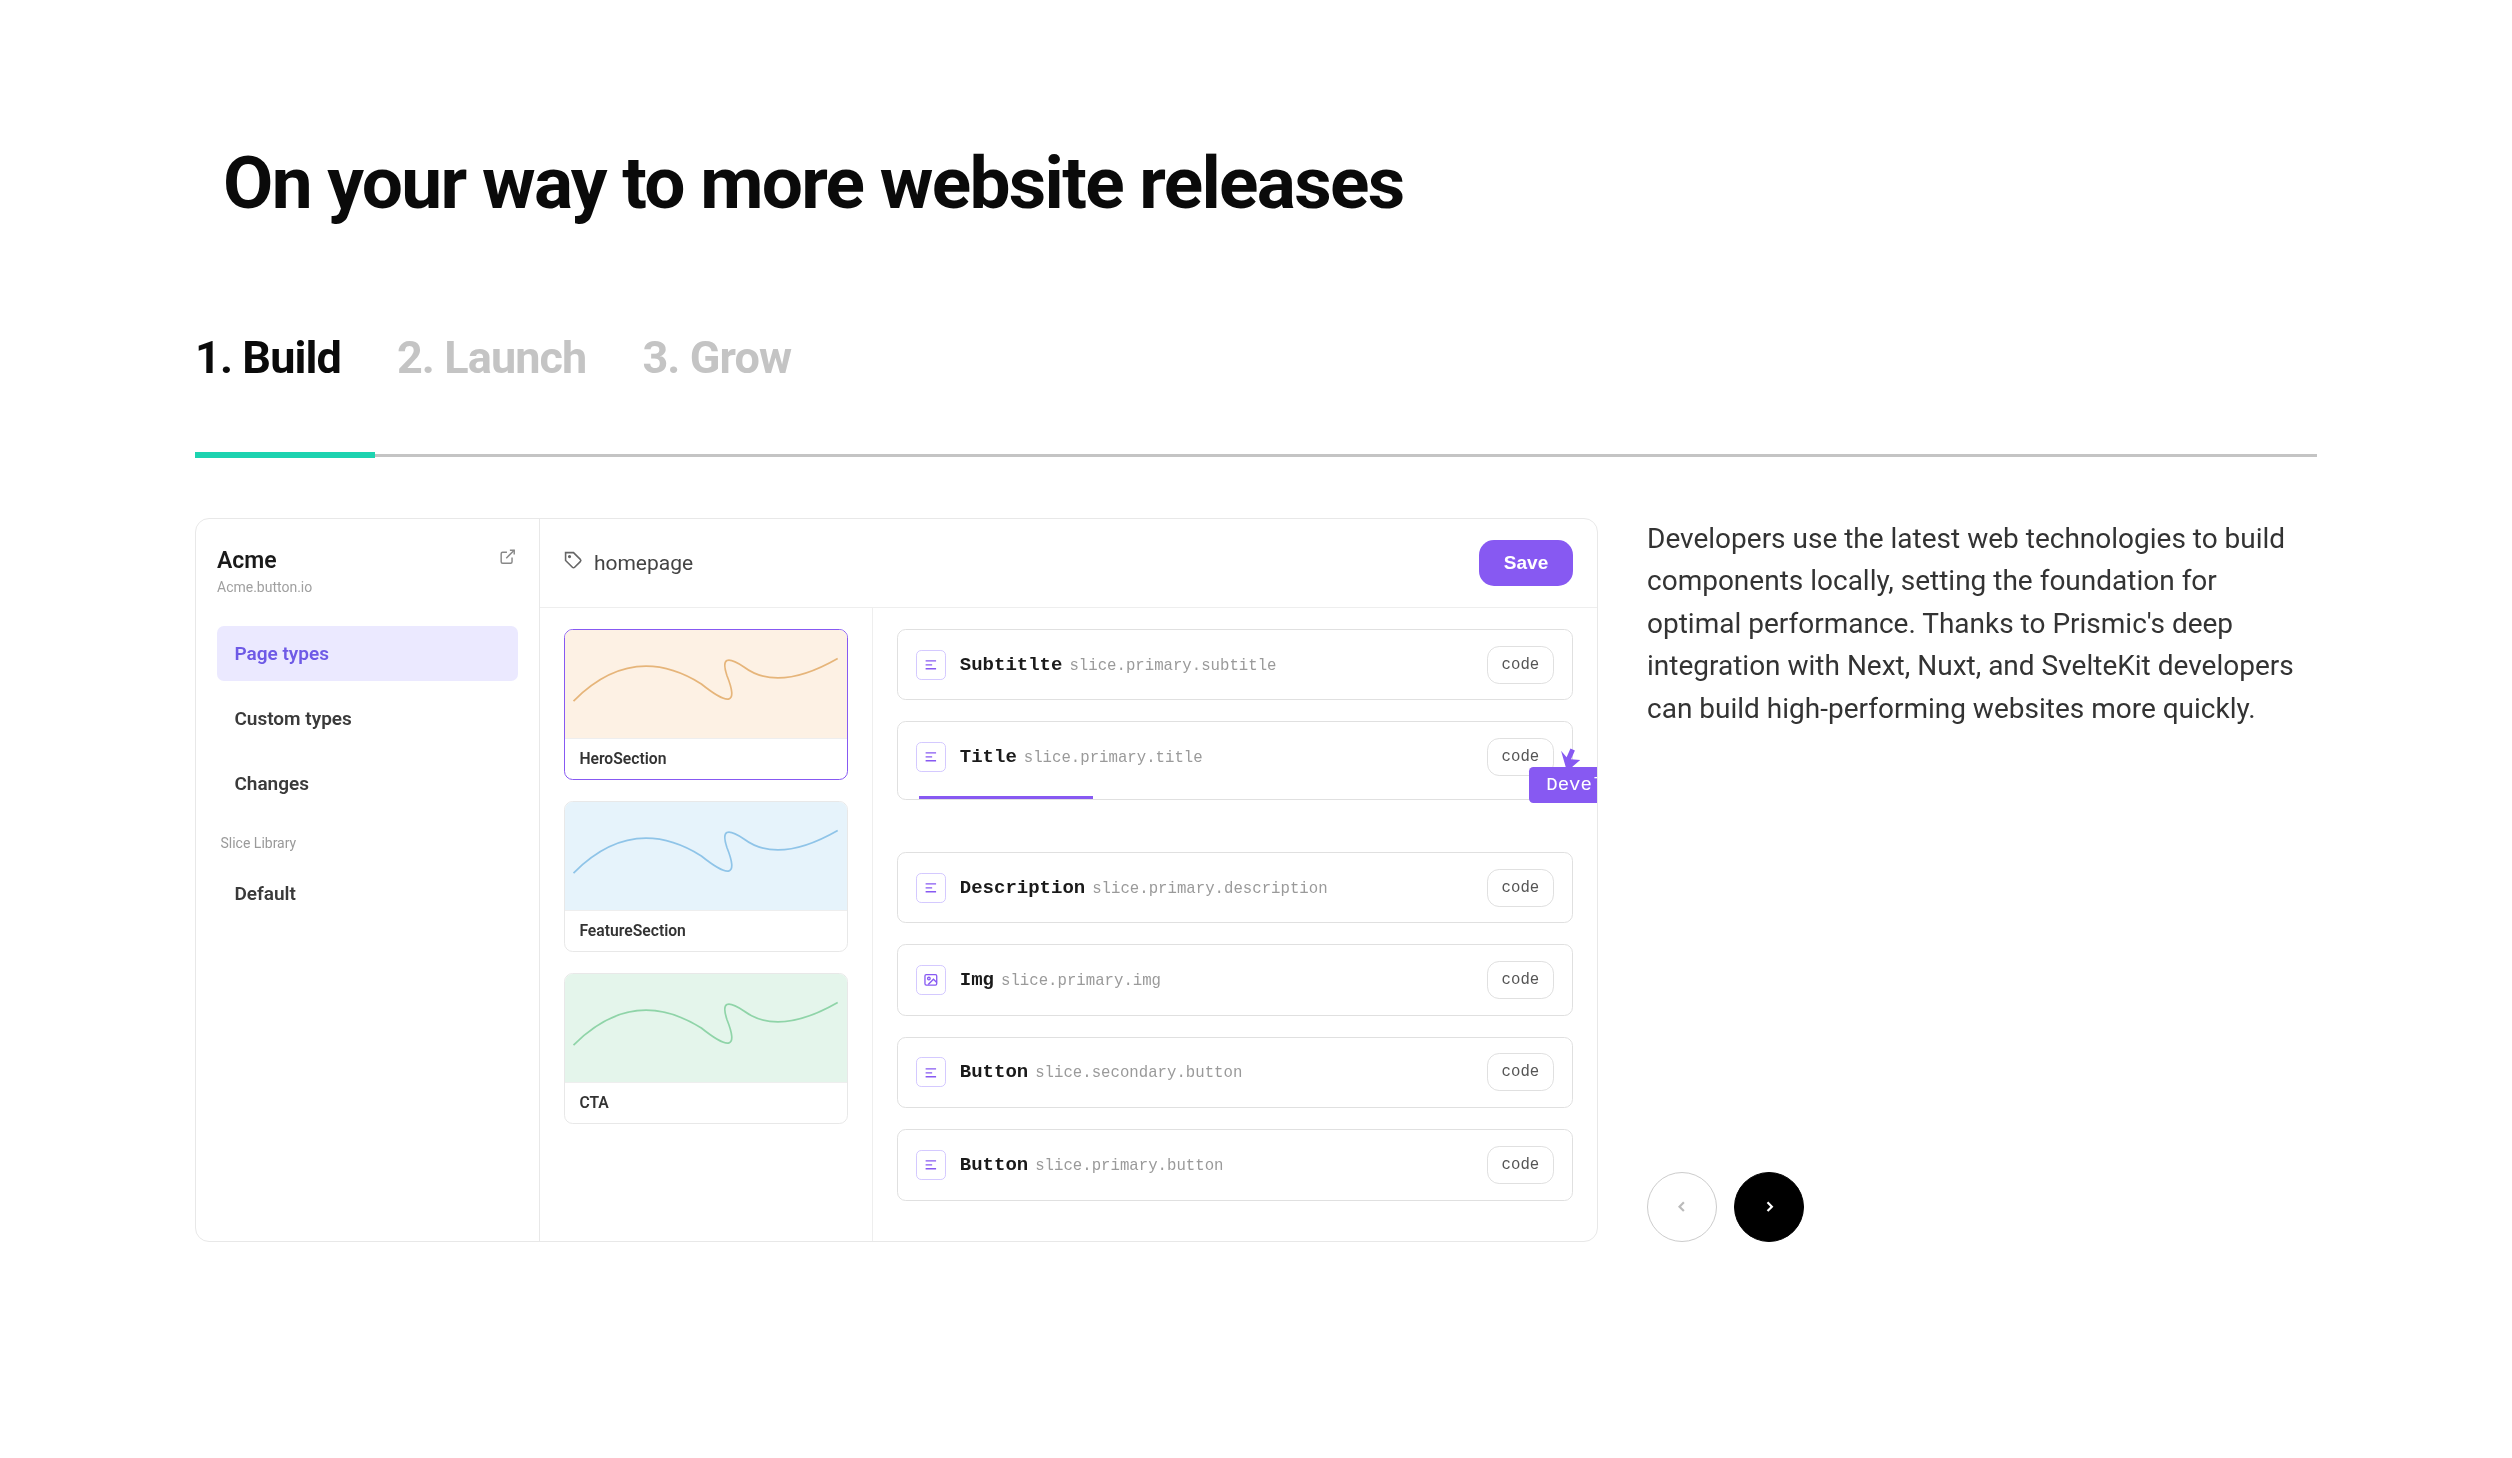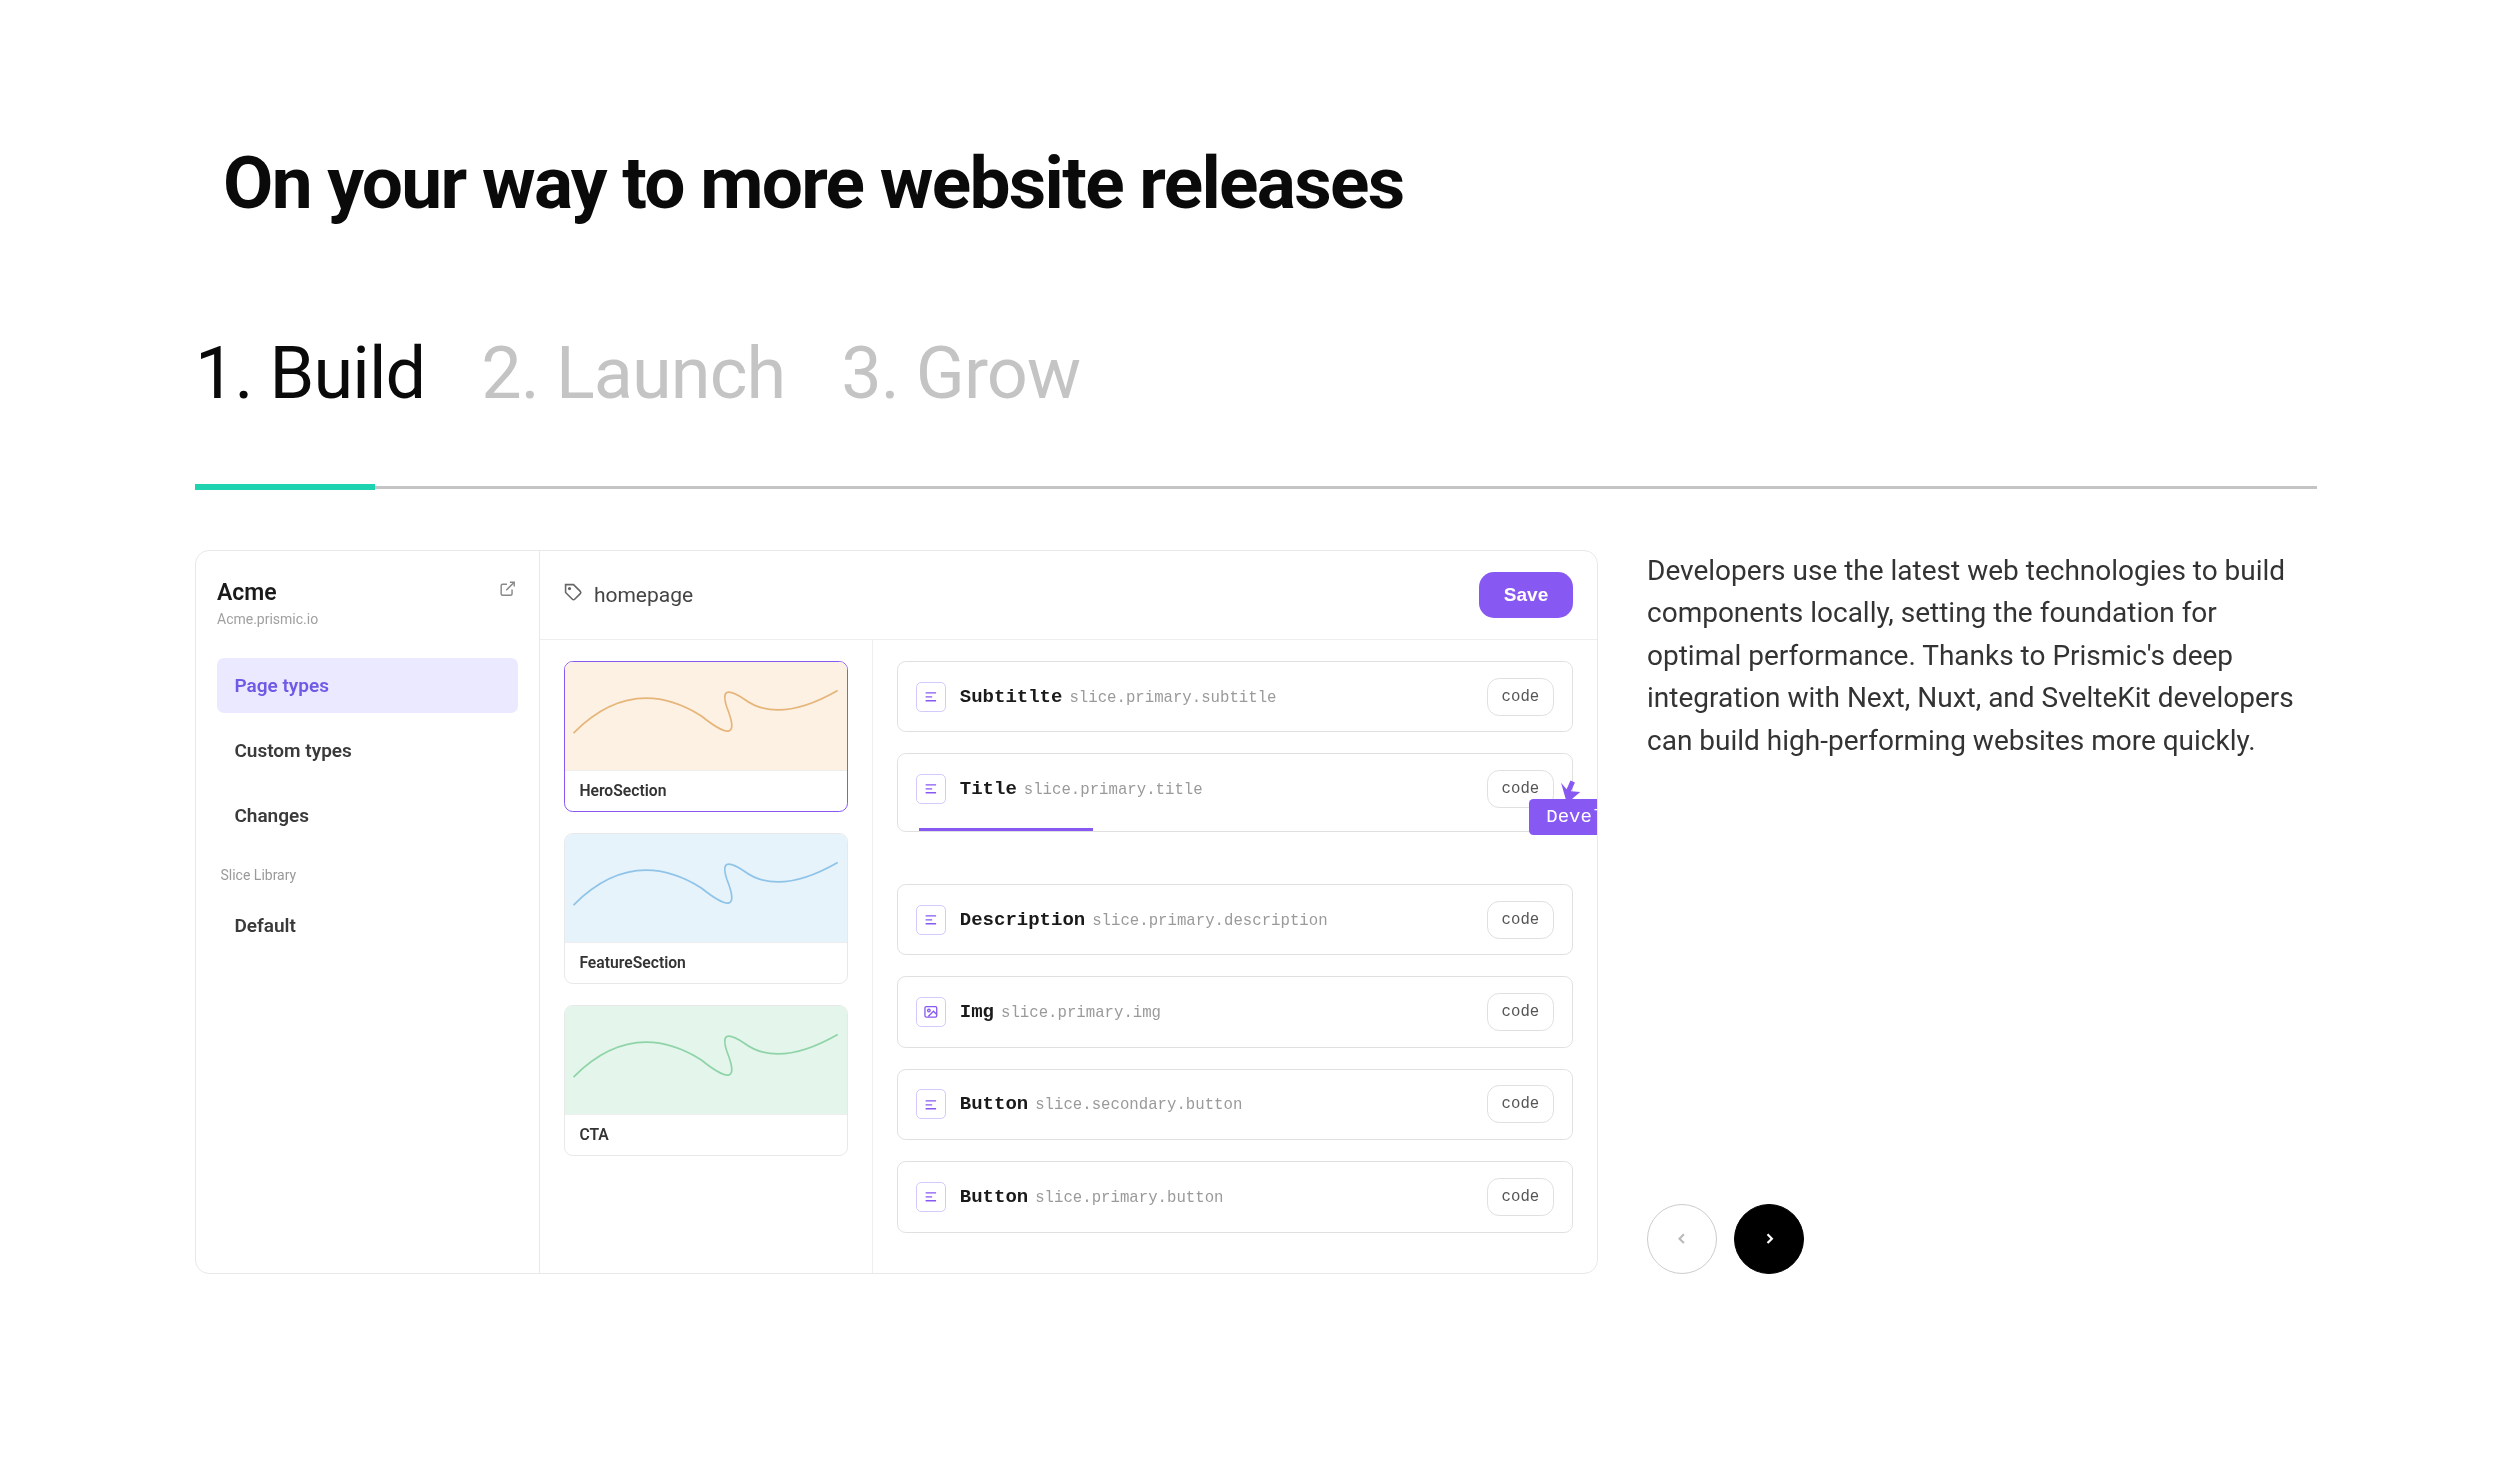--- a/index.html
+++ b/index.html
@@ -18,22 +18,22 @@
       color: #0a0a0a;
       margin-bottom: 105px;
       margin-left: 28px;
     }
     .tabs {
       display: flex;
       gap: 56px;
       margin-bottom: 70px;
     }
     .tab {
-      font-size: 72px;
-      font-weight: 400;
+      font-size: 45px;
+      font-weight: 700;
       letter-spacing: -0.9px;
       color: #c4c4c4;
       cursor: pointer;
     }
     .tab.active { color: #0a0a0a; }
     .progress-track {
       height: 2.6px;
       background: #c4c4c4;
       position: relative;
       margin-bottom: 61px;
@@ -321,21 +321,21 @@
   </div>
 
   <div class="content-row">
 
     <div class="app-mockup">
 
       <aside class="sidebar">
         <div class="sidebar-header">
           <div class="sidebar-title">
             <span class="sidebar-name">Acme</span>
-            <span class="sidebar-sub">Acme.prismic.io</span>
+            <span class="sidebar-sub">Acme.button.io</span>
           </div>
           <span class="external-icon">
             <svg viewBox="0 0 24 24">
                 <path d="M18 13v6a2 2 0 0 1-2 2H5a2 2 0 0 1-2-2V8a2 2 0 0 1 2-2h6"></path>
                 <polyline points="15 3 21 3 21 9"></polyline>
                 <line x1="10" y1="14" x2="21" y2="3"></line>
               </svg>
           </span>
         </div>
         <div class="nav-item active">Page types</div>

